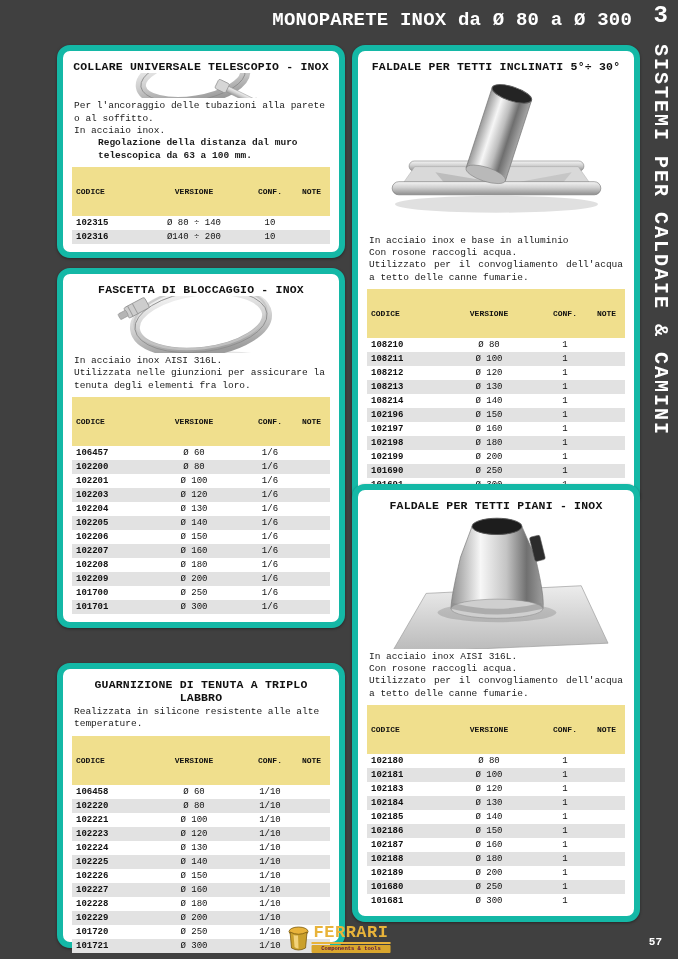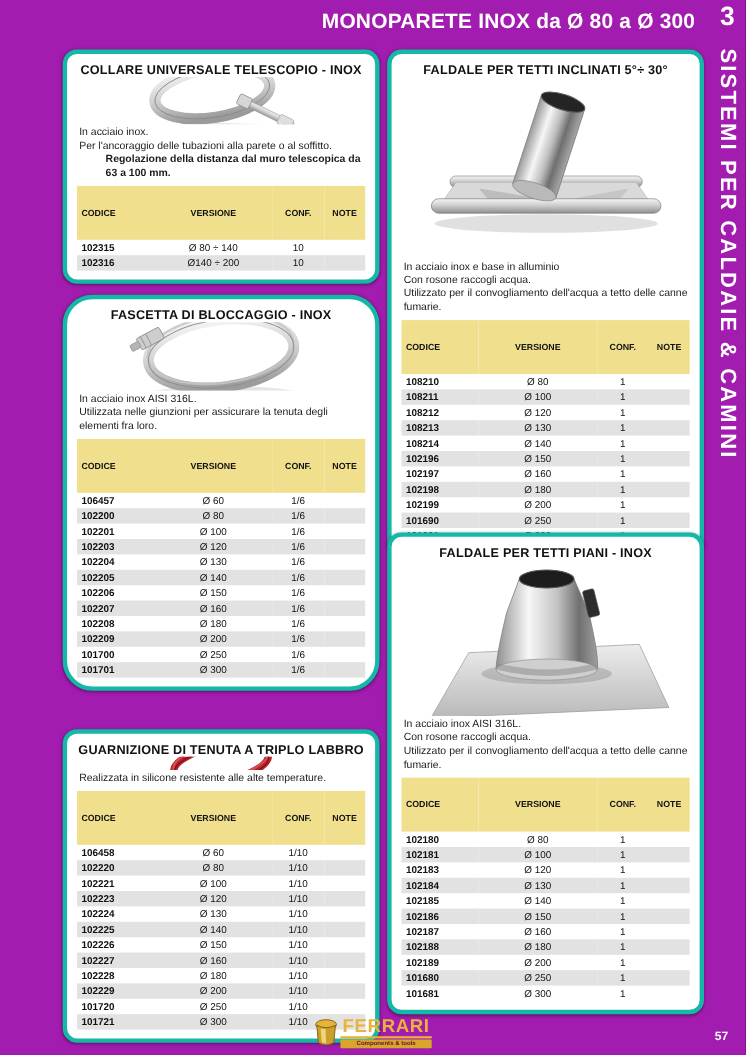--- a/index.html
+++ b/index.html
@@ -1,27 +1,27 @@
 <!DOCTYPE html>
 <html><head>
 <meta charset="utf-8">
 <style>
   html,body{margin:0;padding:0;background:#4a0f36;}
-  #page{position:relative;width:678px;height:959px;background:#a21caf;
-        font-family:Liberation Sans, sans-serif;overflow:hidden;}
+  #page{position:relative;width:678px;height:959px;background:#404040;
+        font-family:Liberation Mono, monospace;overflow:hidden;}
 
   .header-title{position:absolute;top:9px;right:46px;color:#fff;
         font-size:19px;font-weight:bold;letter-spacing:.2px;white-space:nowrap;}
   .chapter-num{position:absolute;top:2px;right:10px;color:#fff;
         font-size:24px;font-weight:bold;}
   .sidebar-text{position:absolute;top:44px;right:6px;writing-mode:vertical-rl;
         color:#fff;font-weight:bold;font-size:20px;letter-spacing:2px;white-space:nowrap;}
 
   .card{position:absolute;background:#fff;border-radius:13px;
-        border:4px solid #14b8a6;box-shadow:0 1px 3px rgba(0,0,0,.4);
+        border:6px solid #14b8a6;box-shadow:0 1px 3px rgba(0,0,0,.4);
         display:flex;flex-direction:column;box-sizing:border-box;padding:6px 9px 8px;}
   .card-title{margin:3px 0 0;text-align:center;font-size:11.5px;font-weight:bold;
         color:#111;letter-spacing:.2px;}
   .img-wrap{flex:1;display:flex;align-items:center;justify-content:center;
         min-height:0;overflow:hidden;}
   .desc{font-size:9.5px;color:#1a1a1a;line-height:1.3;margin:2px 2px 5px;}
   .desc p{margin:0;}
   .desc .bold{font-weight:bold;margin-left:24px;}
   .desc .just{text-align:justify;}
 
@@ -30,21 +30,21 @@
   .spec th.codice{text-align:left;width:27%;}
   .spec th.versione{text-align:center;width:43%;}
   .spec th.conf{width:17%;}
   .spec th.note{text-align:center;width:13%;}
   .spec td{font-size:9px;padding:2px 4px;color:#111;}
   .spec tbody tr:nth-child(even){background:#e2e2e2;}
   .spec td.codice{font-weight:bold;}
   .spec td.versione,.spec td.conf,.spec td.note{text-align:center;}
 
   #card-collare{left:57px;top:45px;width:288px;height:213px;}
-  #card-fascetta{left:57px;top:268px;width:288px;height:360px;border-radius:27px;}
+  #card-fascetta{left:57px;top:268px;width:288px;height:360px;}
   #card-guarnizione{left:57px;top:663px;width:288px;height:285px;}
   #card-faldale-inclinati{left:352px;top:45px;width:288px;height:461px;}
   #card-faldale-piani{left:352px;top:484px;width:288px;height:438px;}
 
   .logo{position:absolute;bottom:6px;left:50%;transform:translateX(-50%);
         display:flex;align-items:flex-end;gap:2px;}
   .logo-text-block{display:flex;flex-direction:column;}
   .logo-text{color:#e8b33a;font-size:17px;font-weight:bold;letter-spacing:.5px;
         border-bottom:2px solid #e8b33a;line-height:1.05;padding:0 2px;}
   .logo-bar{background:#d9a62c;color:#5b1240;font-size:5.5px;font-weight:bold;
@@ -80,22 +80,22 @@
           <rect x="60" y="12" width="55" height="6" rx="3" fill="#e8e8e8" stroke="#9a9a9a" stroke-width=".7"></rect>
         </g>
         <g transform="rotate(26 122 52)">
           <rect x="122" y="49" width="56" height="7" rx="3" fill="url(#g1)" stroke="#949494" stroke-width=".6"></rect>
           <rect x="112" y="46" width="14" height="12" rx="2" fill="#d6d6d6" stroke="#8d8d8d" stroke-width=".8"></rect>
           <rect x="160" y="47" width="16" height="11" rx="2" fill="#dedede" stroke="#9a9a9a" stroke-width=".6"></rect>
         </g>
       </svg>
     </div>
     <div class="desc">
+      <p>Per l'ancoraggio delle tubazioni alla parete o al soffitto.</p>
       <p>In acciaio inox.</p>
-      <p>Per l'ancoraggio delle tubazioni alla parete o al soffitto.</p>
       <p class="bold">Regolazione della distanza dal muro telescopica da 63 a 100 mm.</p>
     </div>
     <table class="spec">
       <thead>
           <tr>
         <th class="codice">CODICE</th>
         <th class="versione">VERSIONE</th>
         <th class="conf">CONF.</th>
         <th class="note">NOTE</th>
       </tr>

